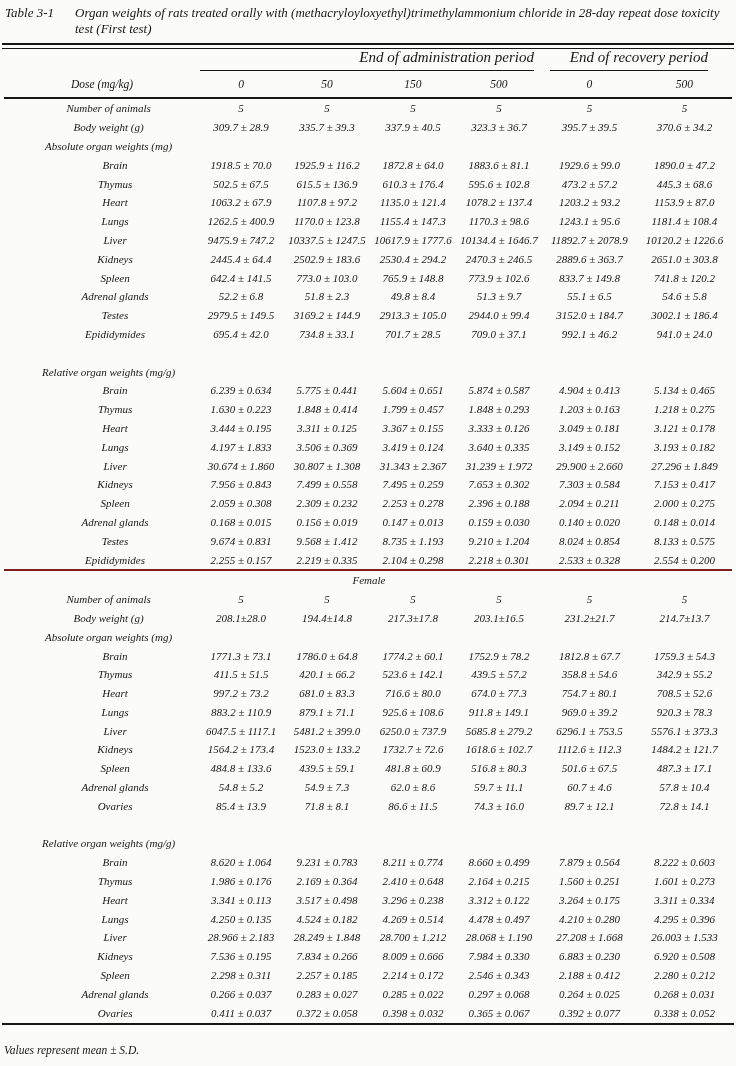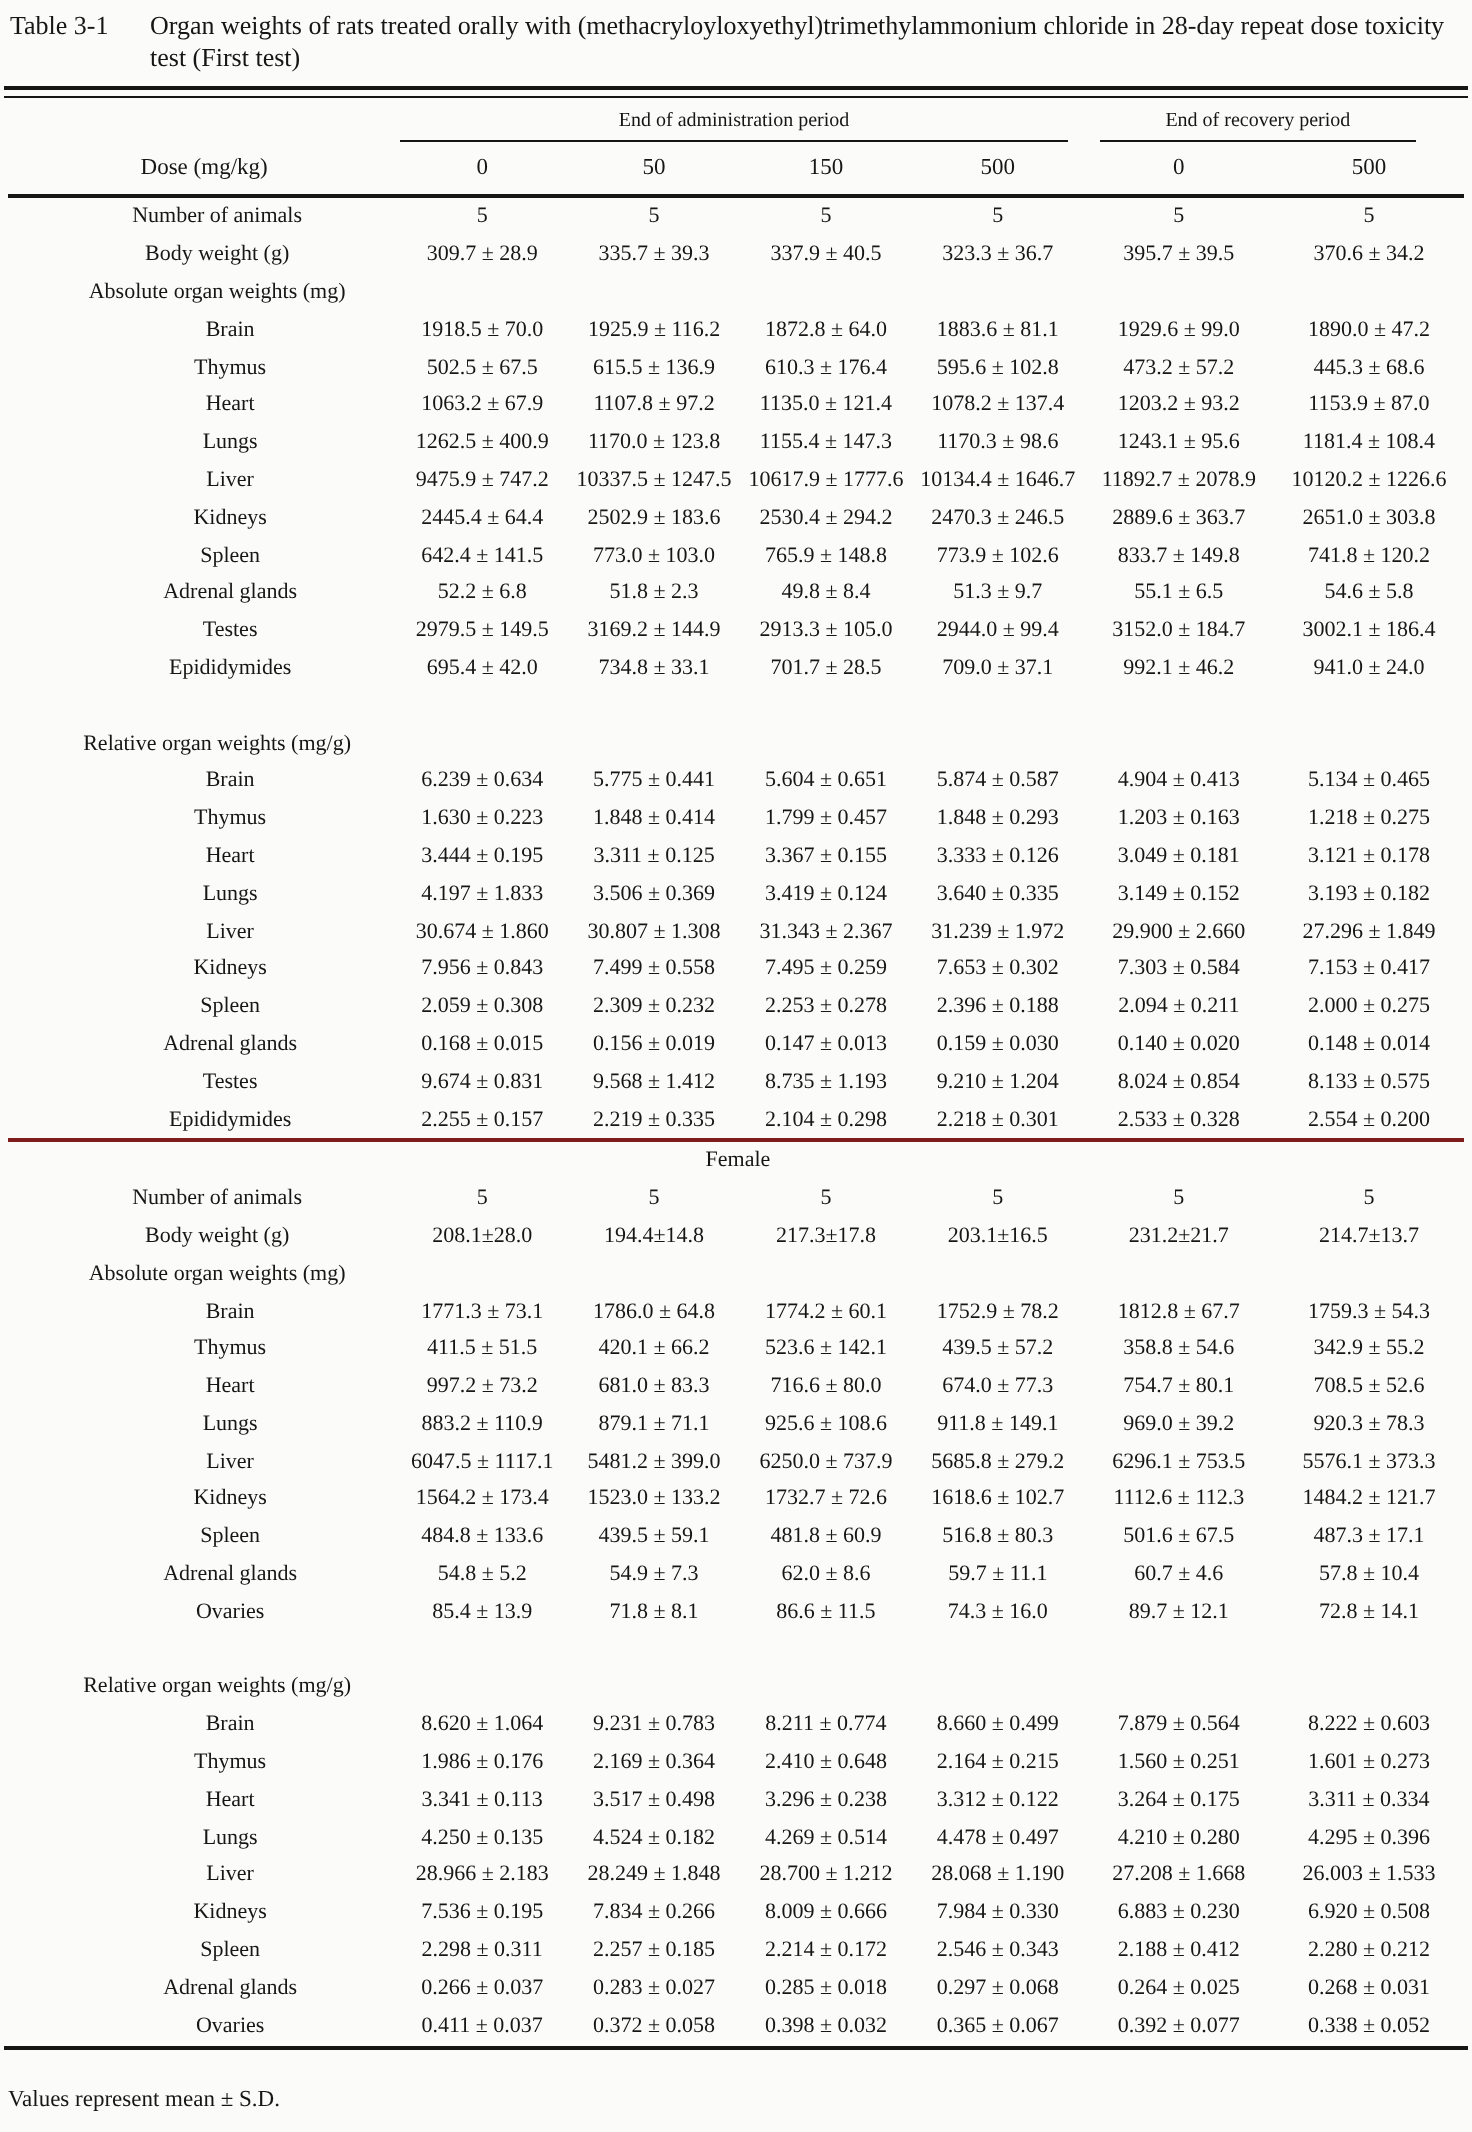--- a/index.html
+++ b/index.html
@@ -3,21 +3,21 @@
 <meta charset="utf-8">
 <style>
   html,body { margin:0; padding:0; }
   body {
     width:736px; height:1066px;
     background:#fbfbfa;
     color:#161616;
     font-family:"Liberation Serif","DejaVu Serif",serif;
     overflow:hidden;
   }
-  .page { width:736px; height:955px; position:relative; }
+  .page { width:736px; height:955px; position:relative;font-style:italic; }
 
   
   .title-block {
     display:flex;
     padding:5px 10px 0 5px;
     font-size:13px;
     line-height:16px;
   }
   .title-tag { flex:0 0 66px; white-space:nowrap; }
   .title-text { flex:1; padding-left:4px; }
@@ -39,22 +39,22 @@
     border-collapse:collapse;
     table-layout:fixed;
     width:728px;
     margin:0 4px;
     font-size:11px;
   }
   td { padding:0; height:18.8px; vertical-align:middle; }
 
   tr.group-row td { height:22px; vertical-align:bottom; }
   .grp-label {
-    text-align:center;
-    font-size:10px;
+    text-align:right;
+    font-size:15px;
     border-bottom:1px solid #161616;
     padding-bottom:4px;
   }
   .grp-admin { margin:0 8px 0 2px; }
   .grp-recov { margin:0 24px 0 8px; }
 
   tr.dose-row td {
     height:26px;
     border-bottom:2px solid #161616;
     font-size:11.5px;
@@ -501,21 +501,21 @@
           <td class="val">2.257 ± 0.185</td>
           <td class="val">2.214 ± 0.172</td>
           <td class="val">2.546 ± 0.343</td>
           <td class="val">2.188 ± 0.412</td>
           <td class="val">2.280 ± 0.212</td>
         </tr>
         <tr>
           <td class="label ind2">Adrenal glands</td>
           <td class="val">0.266 ± 0.037</td>
           <td class="val">0.283 ± 0.027</td>
-          <td class="val">0.285 ± 0.018</td>
+          <td class="val">0.285 ± 0.022</td>
           <td class="val">0.297 ± 0.068</td>
           <td class="val">0.264 ± 0.025</td>
           <td class="val">0.268 ± 0.031</td>
         </tr>
         <tr>
           <td class="label ind2">Ovaries</td>
           <td class="val">0.411 ± 0.037</td>
           <td class="val">0.372 ± 0.058</td>
           <td class="val">0.398 ± 0.032</td>
           <td class="val">0.365 ± 0.067</td>

